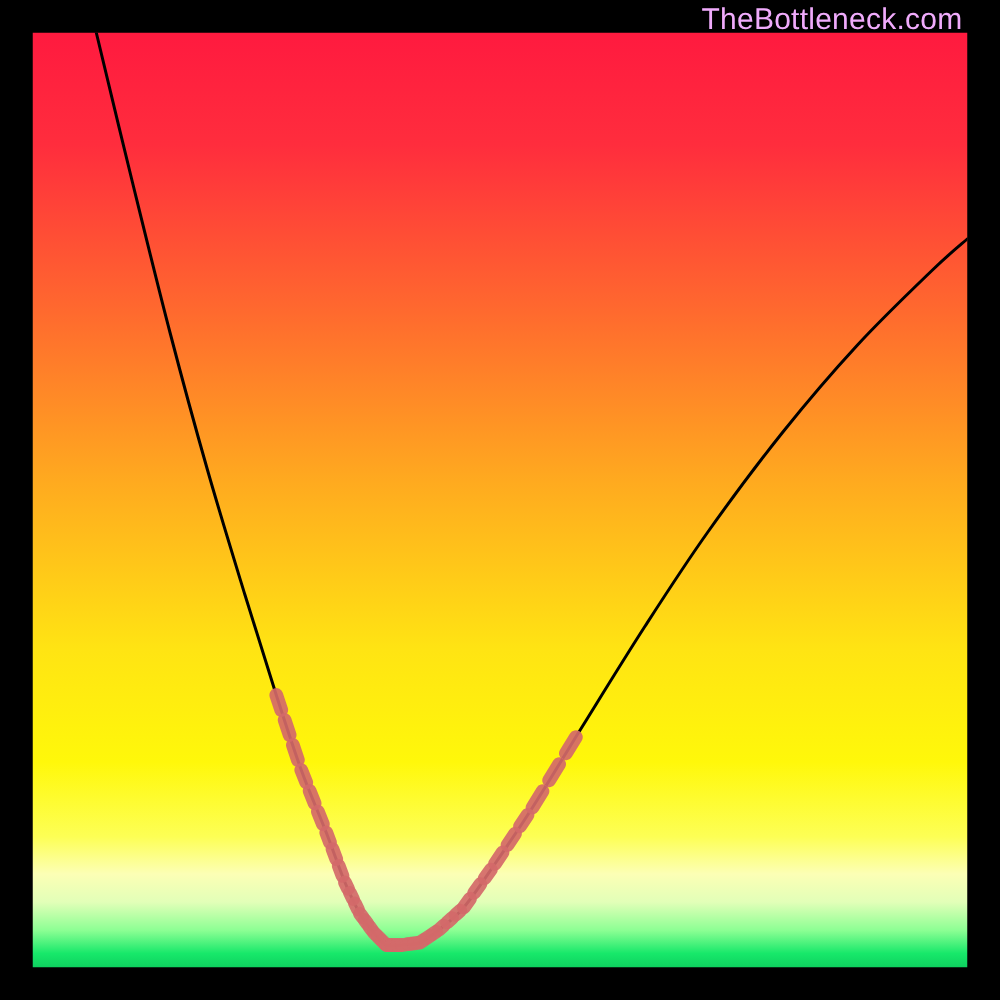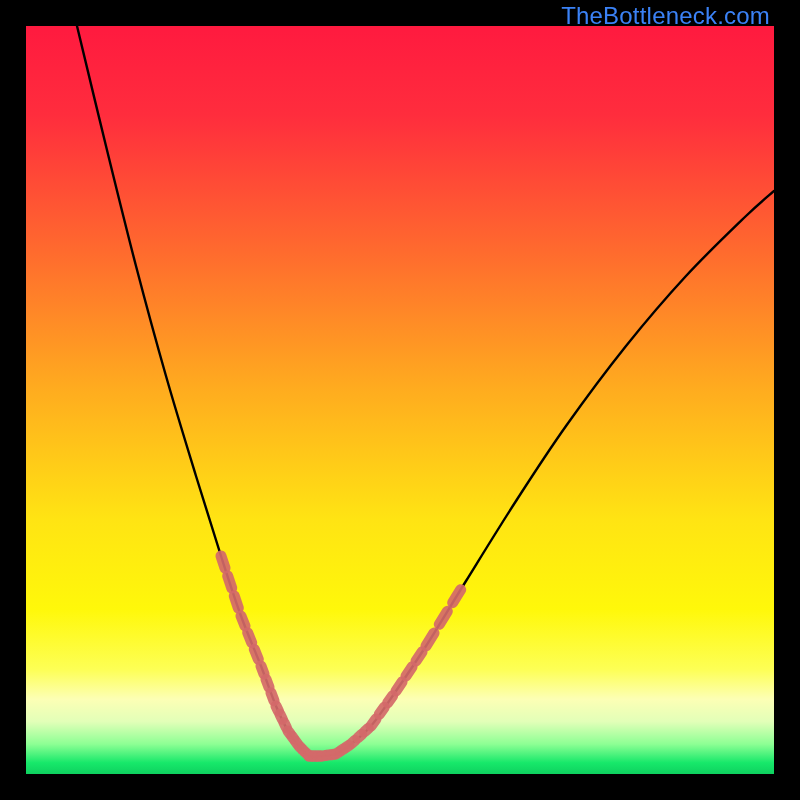--- a/index.html
+++ b/index.html
@@ -25,21 +25,21 @@
     width: 748px;
     height: 748px;
   }
   .watermark {
     position: absolute;
     top: 2px;
     right: 30px;
     font-family: Arial, Helvetica, sans-serif;
     font-size: 24px;
     font-weight: 400;
-    color: #3b82f6;
+    color: #f0abfc;
     letter-spacing: 0.2px;
   }
   svg.curve {
     position: absolute;
     left: 0;
     top: 0;
     width: 748px;
     height: 748px;
   }
 </style>

